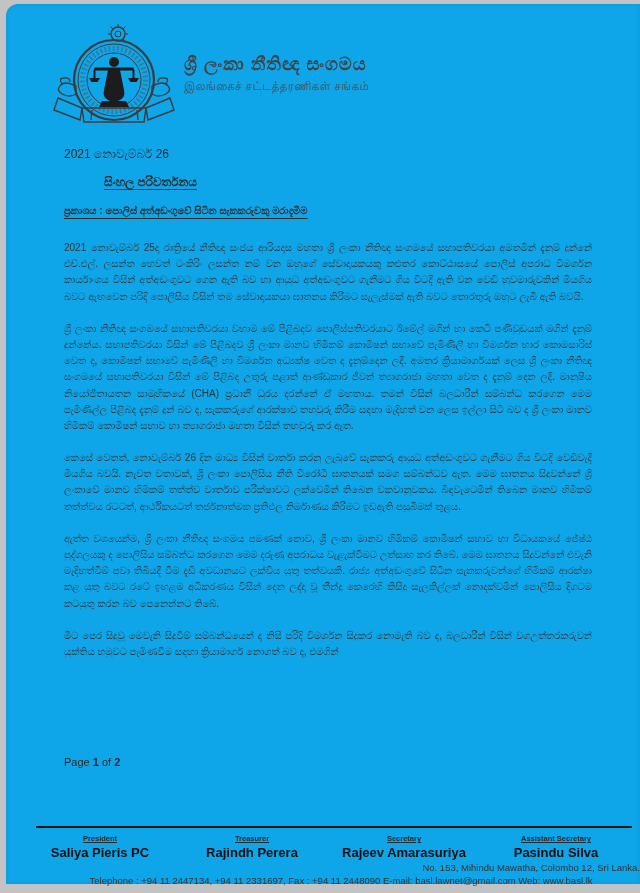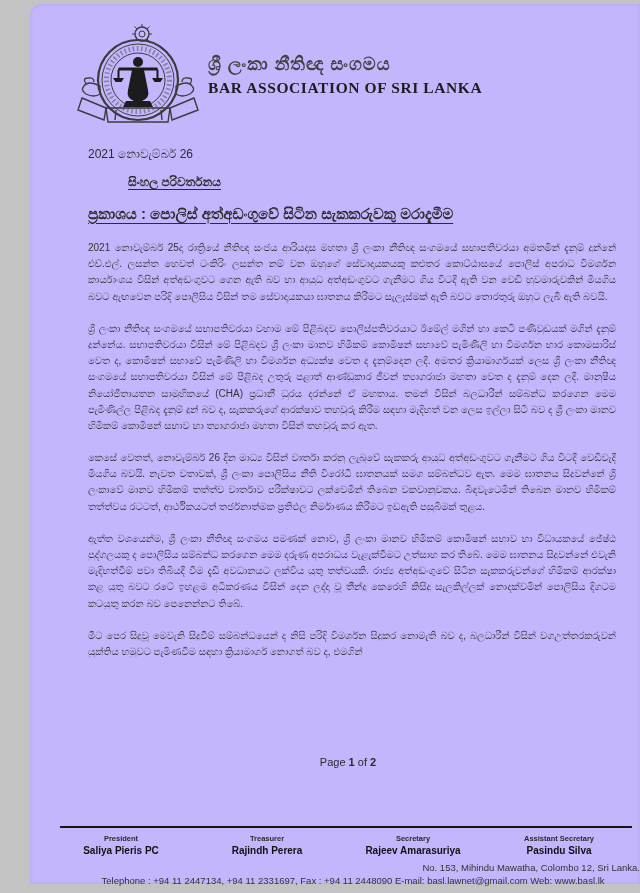--- a/index.html
+++ b/index.html
@@ -4,55 +4,54 @@
 <style>
   html,body{margin:0;padding:0;}
   body{
     width:640px;height:893px;
     background:#c3c3c3;
     font-family:"Liberation Sans", sans-serif;
     position:relative;overflow:hidden;
   }
   .page{
     position:absolute;left:6px;top:4px;right:0;bottom:9px;
-    background:#c4b5fd;
+    background:#0ea5e9;
     border-top-left-radius:12px;
     box-shadow:inset 0 0 4px rgba(0,0,0,0.08);
-    margin-left:24px;
   }
   
   .letterhead-logo{position:absolute;left:40px;top:20px;width:138px;height:110px;}
   .org-names{position:absolute;left:178px;top:50px;color:#3a3a3a;}
   .org-si{font-size:18px;font-weight:bold;color:#424242;letter-spacing:1px;}
   .org-ta{font-size:11.5px;color:#4a4a4a;margin-top:5px;letter-spacing:0.5px;}
   .org-en{font-size:15.5px;font-weight:bold;color:#1d1d1d;margin-top:4px;letter-spacing:0.6px;
           font-family:"Liberation Serif", serif;}
   
   .date-line{position:absolute;left:58px;top:143px;font-size:12px;color:#2c2c2c;}
   .translation-line{position:absolute;left:58px;top:171px;font-size:12px;font-weight:bold;
     color:#2c2c2c;text-decoration:underline;text-underline-offset:3px;padding-left:40px;}
-  .release-title{position:absolute;left:58px;top:201px;font-size:15px;font-weight:bold;
+  .release-title{position:absolute;left:58px;top:201px;font-size:10px;font-weight:bold;
     color:#2c2c2c;text-decoration:underline;text-underline-offset:4px;}
   
   .body-text{position:absolute;left:58px;top:236px;width:528px;color:#343434;}
   .body-text p{
     margin:0 0 16px 0;font-size:10px;line-height:1.62;
     text-align:justify;color:#343434;
   }
   .page-indicator{
-    position:absolute;left:58px;top:752px;width:520px;text-align:center;
+    position:absolute;left:58px;top:752px;width:520px;text-align:left;
     font-size:11px;color:#2b2b2b;
   }
   .page-indicator b{font-weight:bold;}
   
   .footer-rule{position:absolute;left:30px;right:8px;top:822px;height:2px;background:#161616;}
   .officials{position:absolute;left:18px;right:8px;top:830px;display:flex;}
   .official{flex:1;text-align:center;}
-  .official .o-title{font-size:7.5px;font-weight:bold;color:#2a2a2a;}
-  .official .o-name{font-size:10px;font-weight:bold;color:#111;margin-top:2px;text-align:center;}
+  .official .o-title{font-size:7.5px;font-weight:bold;color:#2a2a2a;text-decoration:underline;}
+  .official .o-name{font-size:13px;font-weight:bold;color:#111;margin-top:2px;text-align:center;}
   .footer-address{position:absolute;left:0;right:0;top:858px;text-align:right;
     font-size:9.5px;color:#333;}
   .footer-contact{position:absolute;left:0;right:0;top:871px;text-align:center;
     font-size:9.5px;color:#333;padding-left:36px;}
   .emblem-stroke{stroke:#3c3c3c;fill:none;}
 </style>
 </head>
 <body>
 
 <div class="page">
@@ -102,21 +101,21 @@
       <path d="M12 74 L36 84 L34 96 L8 86 Z"></path>
       <path d="M124 74 L100 84 L102 96 L128 86 Z"></path>
       <path d="M36 84 L100 84 L98 98 L38 98 Z"></path>
       <line x1="46" y1="86" x2="45" y2="96"></line>
       <line x1="91" y1="86" x2="92" y2="96"></line>
     </g>
   </svg>
 
   <div class="org-names">
     <div class="org-si">ශ්‍රී ලංකා නීතිඥ සංගමය</div>
-    <div class="org-en">BAR ASSOCIATION OF SRI LANKA</div>
+    <div class="org-ta">இலங்கைச் சட்டத்தரணிகள் சங்கம்</div>
   </div>
 
   <div class="date-line">2021 නොවැම්බර් 26</div>
   <div class="translation-line">සිංහල පරිවර්තනය</div>
   <div class="release-title">ප්‍රකාශය : පොලිස් අත්අඩංගුවේ සිටින සැකකරුවකු මරාදැමීම</div>
 
   <div class="body-text">
     <p>2021 නොවැම්බර් 25දා රාත්‍රියේ නීතිඥ සංජය ආරියදාස මහතා ශ්‍රී ලංකා නීතිඥ සංගමයේ සභාපතිවරයා අමතමින් දැනුම් දුන්නේ එච්.එල්. ලසන්ත හෙවත් ටංකිරිං ලසන්ත නම් වන ඔහුගේ සේවාදායකයකු කළුතර කොට්ඨාසයේ පොලිස් අපරාධ විමර්ශන කාර්යාංශය විසින් අත්අඩංගුවට ගෙන ඇති බව හා ආයුධ අත්අඩංගුවට ගැනීමට ගිය විටදී ඇති වන වෙඩි හුවමාරුවකින් මියගිය බවට ඇඟවෙන පරිදි පොලිසිය විසින් තම සේවාදායකයා ඝාතනය කිරීමට සැලැස්මක් ඇති බවට තොරතුරු ඔහුට ලැබී ඇති බවයි.</p>
     <p>ශ්‍රී ලංකා නීතිඥ සංගමයේ සභාපතිවරයා වහාම මේ පිළිබදව පොලිස්පතිවරයාට ඊමේල් මගින් හා කෙටි පණිවුඩයක් මගින් දැනුම් දුන්නේය. සභාපතිවරයා විසින් මේ පිළිබදව ශ්‍රී ලංකා මානව හිමිකම් කොමිෂන් සභාවේ පැමිණිලි හා විමර්ශන භාර කොමසාරිස් වෙත ද, කොමිෂන් සභාවේ පැමිණිලි හා විමර්ශන අධ්‍යක්ෂ වෙත ද දැනුම්දෙන ලදී. අමතර ක්‍රියාමාර්ගයක් ලෙස ශ්‍රී ලංකා නීතිඥ සංගමයේ සභාපතිවරයා විසින් මේ පිළිබද උතුරු පළාත් ආණ්ඩුකාර ජීවන් ත්‍යාගරාජා මහතා වෙත ද දැනුම් දෙන ලදී. මානුෂීය නියෝජිතායතන සාමුහිකයේ (CHA) ප්‍රධානී ධුරය දරන්නේ ඒ මහතාය. තමන් විසින් බලධාරීන් සම්බන්ධ කරගෙන මෙම පැමිණිල්ල පිළිබද දැනුම් දුන් බව ද, සැකකරුගේ ආරක්ෂාව තහවුරු කිරීම සඳහා මැදිහත් වන ලෙස ඉල්ලා සිටි බව ද ශ්‍රී ලංකා මානව හිමිකම් කොමිෂන් සභාව හා ත්‍යාගරාජා මහතා විසින් තහවුරු කර ඇත.</p>
     <p>කෙසේ වෙතත්, නොවැම්බර් 26 දින මාධ්‍ය විසින් වාර්තා කරනු ලැබුවේ සැකකරු ආයුධ අත්අඩංගුවට ගැනීමට ගිය විටදී වෙඩිවැදී මියගිය බවයි. නැවත වතාවක්, ශ්‍රී ලංකා පොලිසිය නීති විරෝධී ඝාතනයක් සමග සම්බන්ධව ඇත. මෙම ඝාතනය සිදුවන්නේ ශ්‍රී ලංකාවේ මානව හිමිකම් තත්ත්ව වාර්තාව පරීක්ෂාවට ලක්වෙමින් තිබෙන වකවානුවකය. බිඳවැටෙමින් තිබෙන මානව හිමිකම් තත්ත්වය රටටත්, ආර්ථිකයටත් තර්ජනාත්මක ප්‍රතිඵල නිර්මාණය කිරීමට ඉඩඇති පසුබිමක් තුළය.</p>

